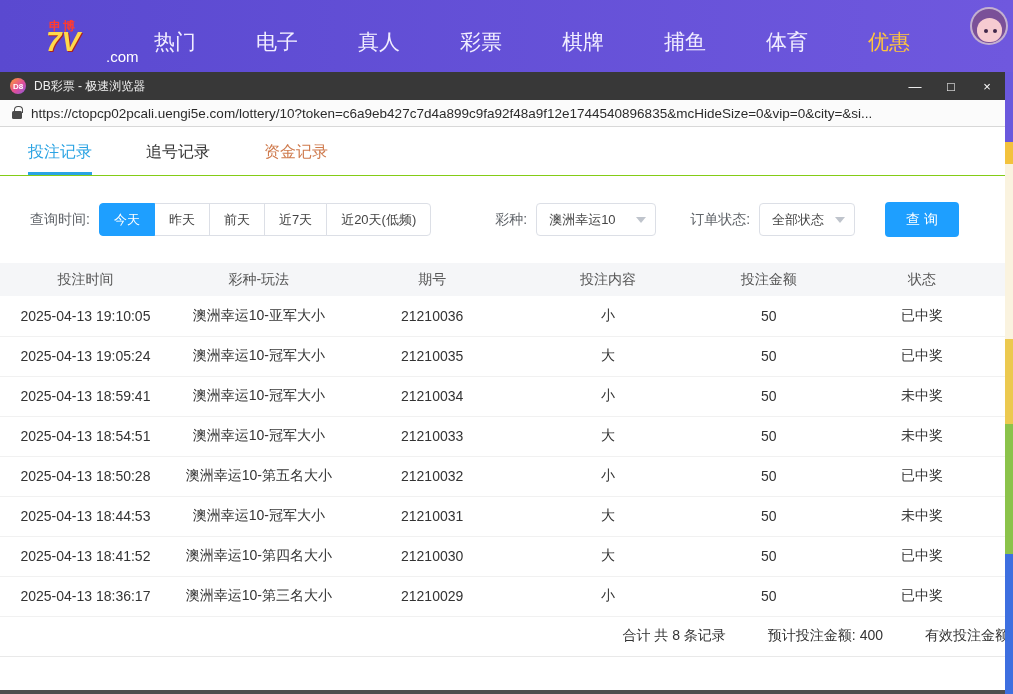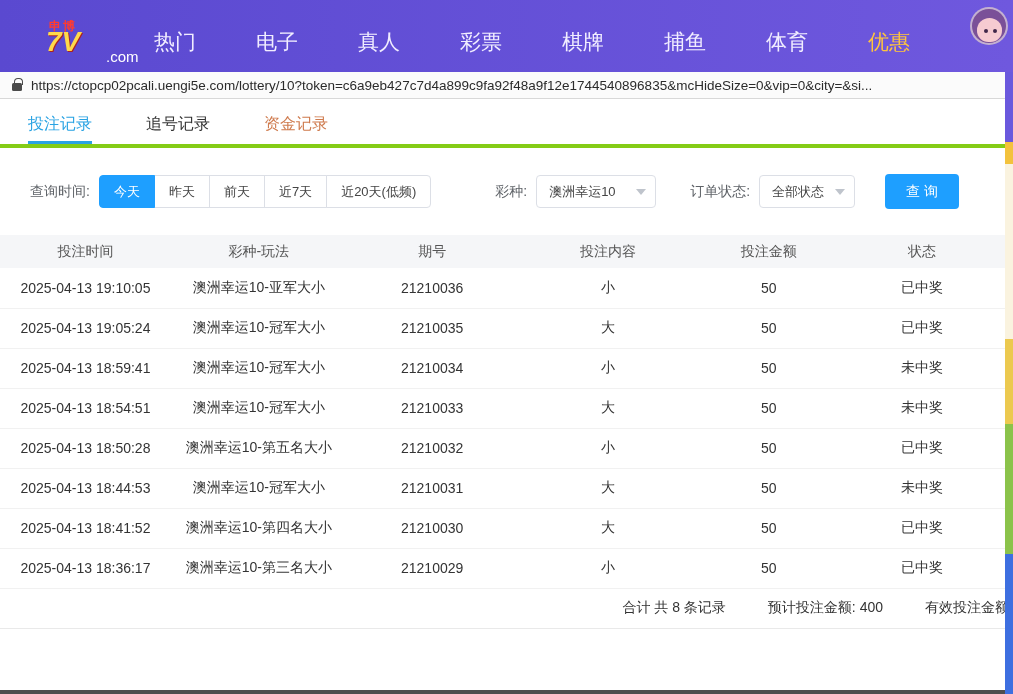--- a/index.html
+++ b/index.html
@@ -47,21 +47,21 @@
                 display:flex; align-items:center; padding:0 12px; }
   .lock-icon { position:relative; width:10px; height:8px; background:#4a4a4a; border-radius:1.5px;
                margin-top:4px; flex:0 0 auto; }
   .lock-icon::before { content:""; position:absolute; top:-5px; left:1.5px; width:7px; height:6px;
                        border:1.6px solid #4a4a4a; border-bottom:none; border-radius:4px 4px 0 0; }
   .url { margin-left:9px; font-size:13.5px; color:#2b2b2b; white-space:nowrap; overflow:hidden;text-align:center; }
 
   
   .content { height:566px; background:#fff; position:relative; overflow:hidden; }
 
-  .tabs { display:flex; padding-left:28px; height:49px; align-items:stretch; border-bottom:4px solid #84cc16; }
+  .tabs { display:flex; padding-left:28px; height:49px; align-items:stretch; border-bottom:1px solid #84cc16; }
   .tab { font-size:16px; color:#333; line-height:49px; position:relative; cursor:pointer; margin-right:54px; }
   .tab.active { color:#2aa3e3; }
   .tab.active::after { content:""; position:absolute; left:0; right:0; bottom:0; height:3px; background:#2aa3e3; }
   .tab.tint-orange { color:#cf7b4e; }
 
   .filters { display:flex; align-items:center; padding:26px 0 26px 30px; }
   .filter-label { font-size:14px; color:#5f6368; margin-right:9px; white-space:nowrap; }
   .btn-group { display:flex;text-align:center; }
   .opt { font-size:13px; color:#444; background:#fff; border:1px solid #dcdfe6; padding:0 14px;
          height:33px; line-height:31px; margin-left:-1px; cursor:pointer; white-space:nowrap; }
@@ -123,20 +123,29 @@
     <div class="u1"></div>
       <div class="u2"></div>
       <div class="u3"></div>
     <div class="u4"></div>
       <div class="u5"></div>
       <div class="u6"></div>
   </div>
 
   <div class="browser">
 
+    <div class="titlebar">
+      <div class="titlebar-icon">D8</div>
+      <div class="titlebar-title">DB彩票 - 极速浏览器</div>
+      <div class="window-controls">
+        <div class="win-btn">—</div>
+        <div class="win-btn">□</div>
+        <div class="win-btn">×</div>
+      </div>
+    </div>
 
     <div class="addressbar">
       <div class="lock-icon"></div>
       <div class="url">https://ctopcp02pcali.uengi5e.com/lottery/10?token=c6a9eb427c7d4a899c9fa92f48a9f12e1744540896835&amp;mcHideSize=0&amp;vip=0&amp;city=&amp;si...</div>
     </div>
 
     <div class="content">
 
       <div class="tabs">
         <div class="tab active">投注记录</div>

